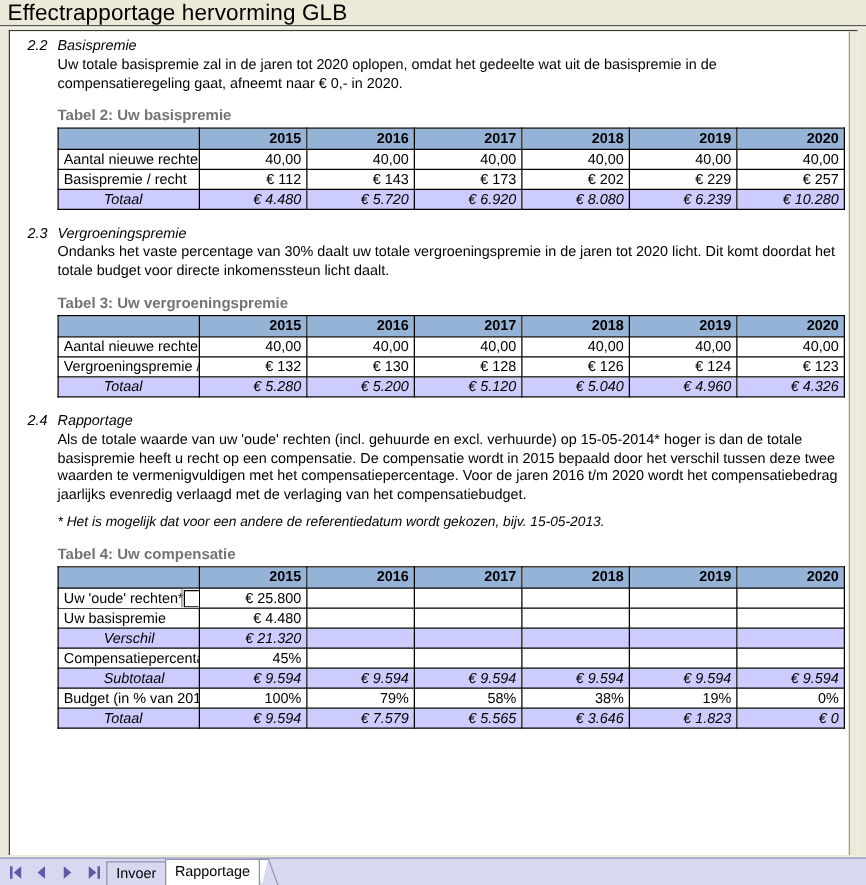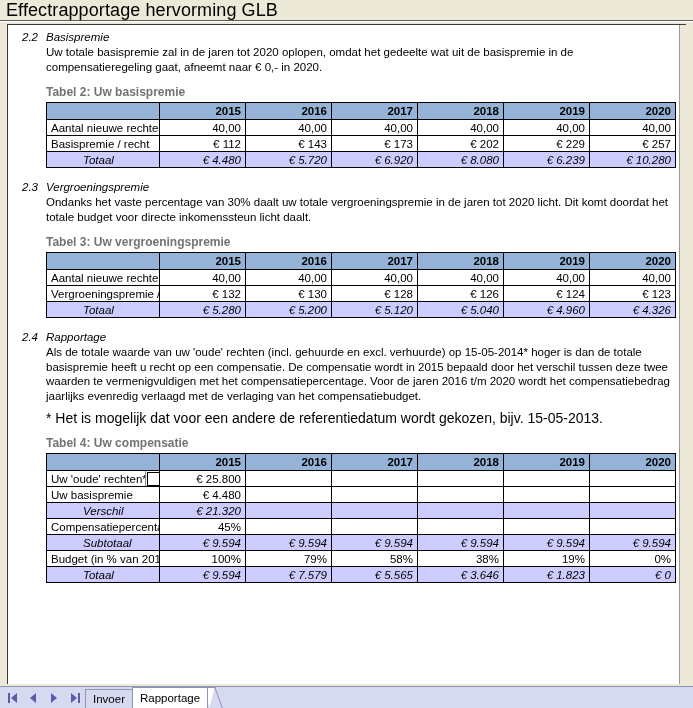--- a/index.html
+++ b/index.html
@@ -102,21 +102,22 @@
   .sec-body {
     margin-left: 24px;
     font-size: 11.5px;
     line-height: 14.5px;
     color: #000;
     max-width: 628px;
   }
   .sec-note {
     margin-left: 24px;
     margin-top: 8px;
-    font-size: 14px;
+    font-size: 11px;
+    font-style: italic;
     line-height: 14px;
   }
 
   .tbl-caption {
     margin-left: 24px;
     margin-top: 11px;
     margin-bottom: 3px;
     font-size: 12px;
     font-weight: bold;
     color: #737373;

